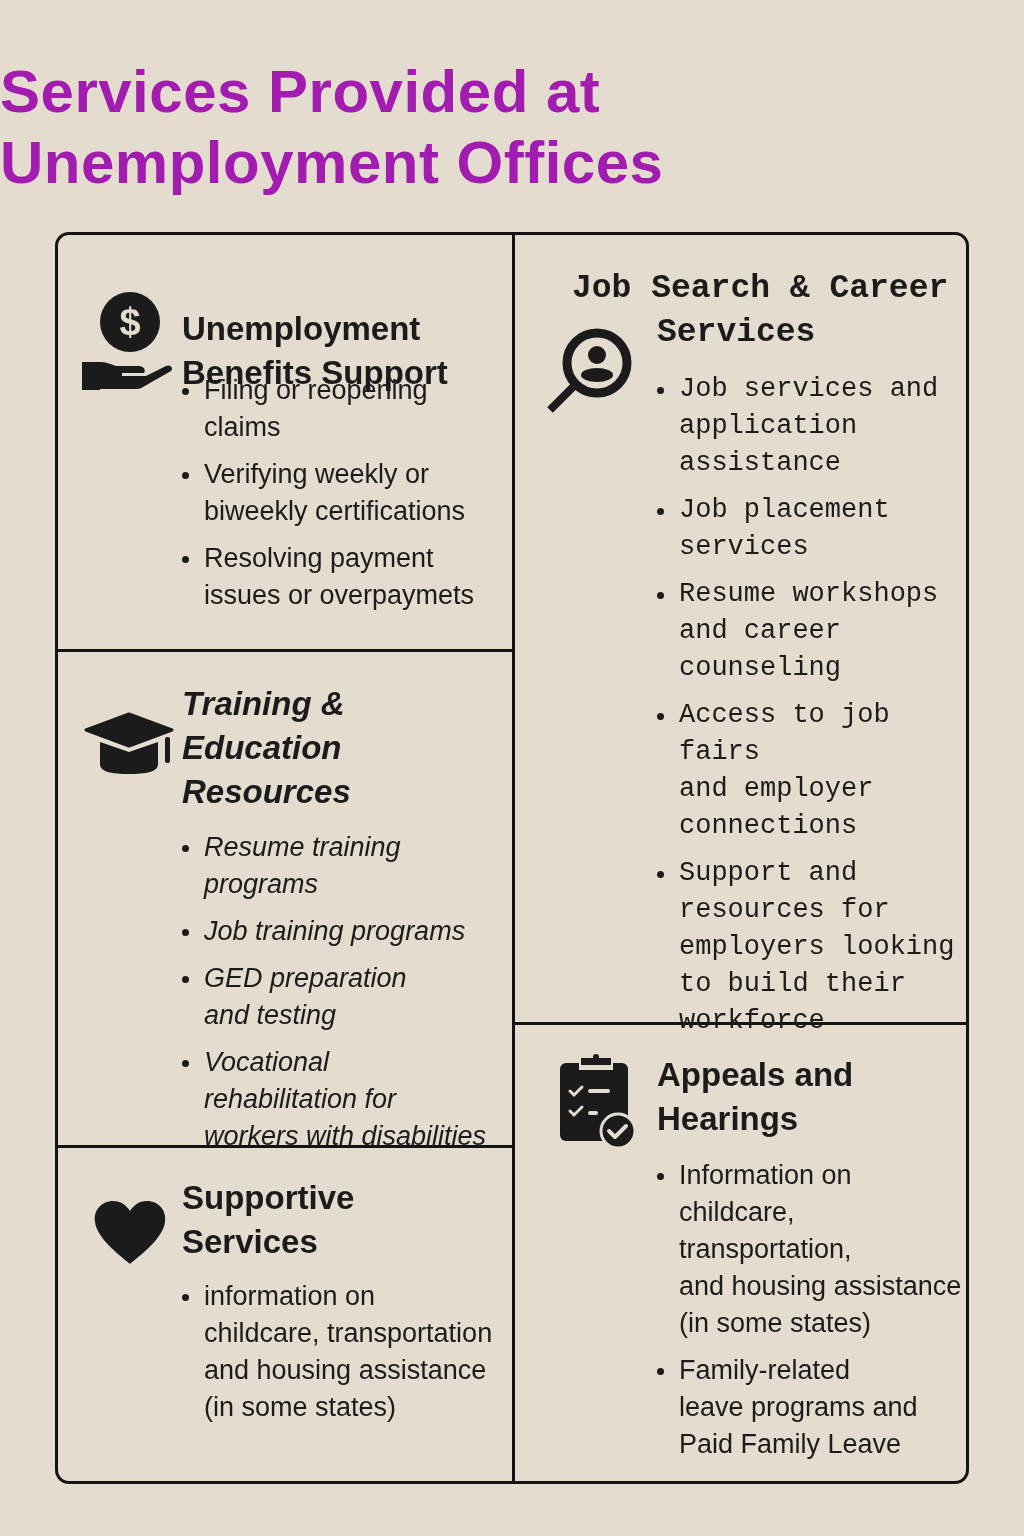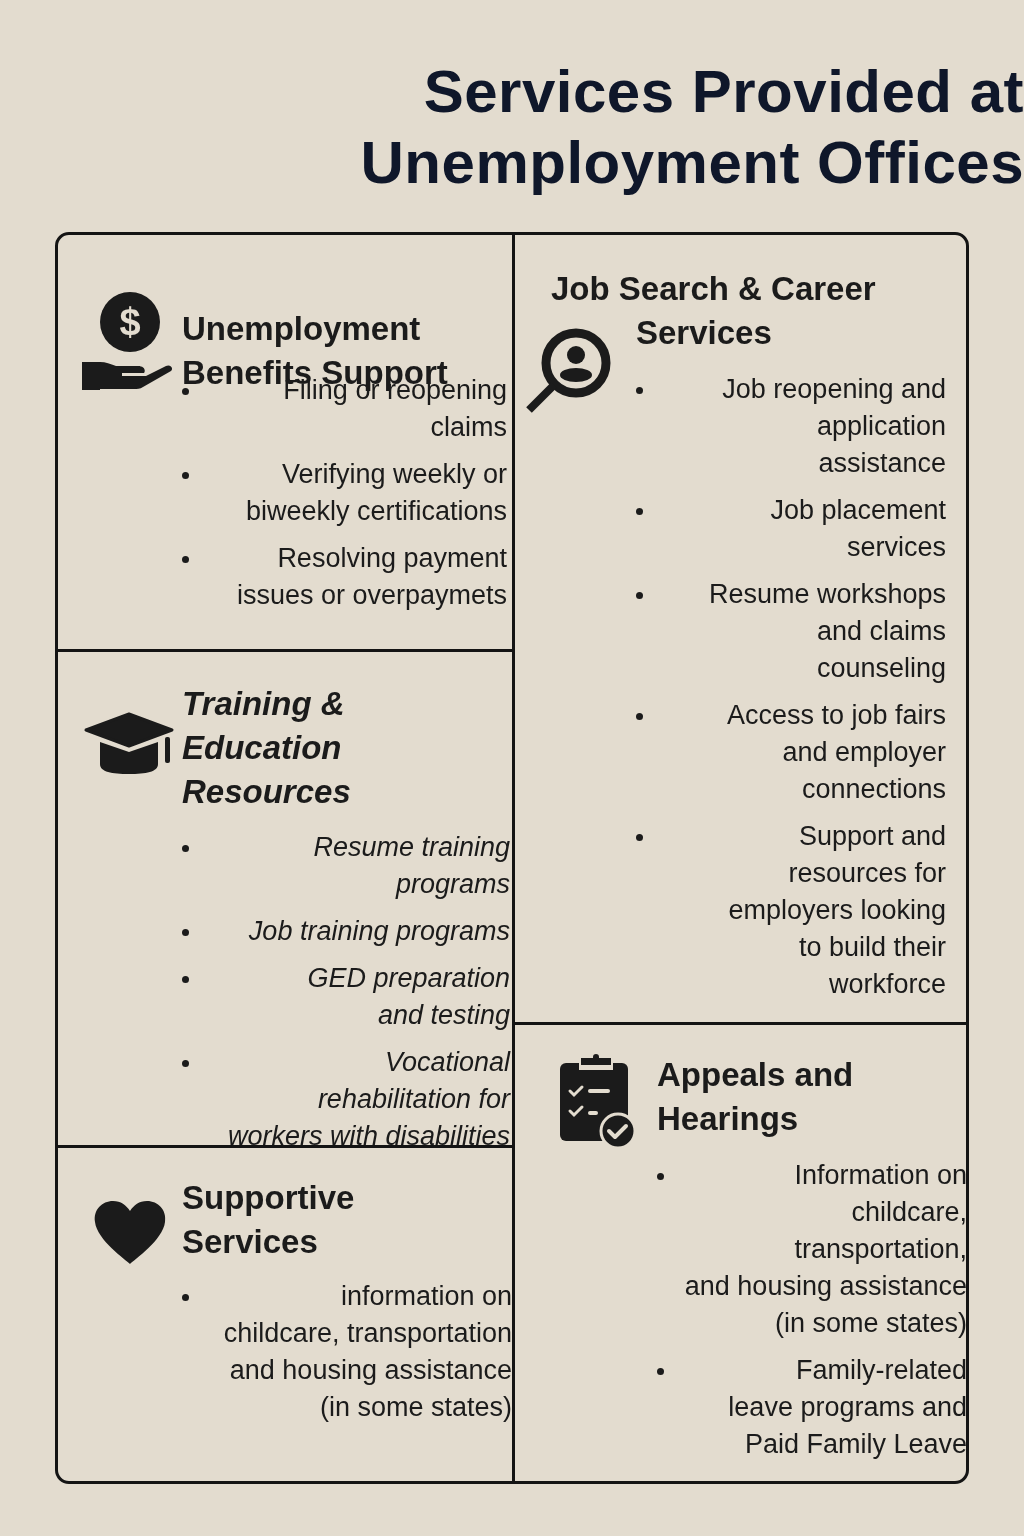--- a/index.html
+++ b/index.html
@@ -13,26 +13,26 @@
       color: #1b1b1b;
       font-family: "Liberation Sans", "DejaVu Sans", sans-serif;
       position: relative;
       overflow: hidden;
     }
     .page-title {
       position: absolute;
       left: 0;
       top: 56px;
       width: 1024px;
-      text-align: right;
+      text-align: left;
       font-weight: 700;
       font-size: 60px;
       line-height: 71px;
       letter-spacing: 0.5px;
-      color: #0f172a;
+      color: #a21caf;
     }
     .page-title span { display: block; }
 
     .grid {
       position: absolute;
       left: 55px;
       top: 232px;
       width: 914px;
       height: 1252px;
       border: 3px solid #141414;
@@ -74,21 +74,20 @@
       list-style: none;
     }
     .panel li {
       position: relative;
       font-size: 27px;
       line-height: 37px;
       padding-left: 22px;
       margin-bottom: 10px;
       color: #1b1b1b;
       white-space: pre-line;
-      text-align: right;
     }
     .panel li::before {
       content: "";
       position: absolute;
       left: 0;
       top: 16px;
       width: 7px;
       height: 7px;
       border-radius: 50%;
       background: #1b1b1b;
@@ -160,39 +159,39 @@
     <h2 style="left:124px; top:28px; white-space:pre-line;">Supportive
 Services</h2>
     <ul style="left:124px; top:130px; width:330px;">
       <li>information on
 childcare, transportation
 and housing assistance
 (in some states)</li>
     </ul>
   </section>
 
-  <section class="panel" style="left:436px; top:0; width:454px; height:965px;">
+  <section class="panel" style="left:457px; top:0; width:454px; height:965px;font-family:Liberation Mono, monospace;">
     <h2 style="left:57px; top:32px;">Job Search &amp; Career</h2>
     <h2 style="left:142px; top:76px;">Services</h2>
     <span class="icon" style="left:30px; top:90px;">
       <svg width="92" height="92" viewBox="0 0 92 92">
         <circle cx="52" cy="38" r="30" fill="none" stroke="#1b1b1b" stroke-width="9"></circle>
         <circle cx="52" cy="30" r="9" fill="#1b1b1b"></circle>
         <ellipse cx="52" cy="50" rx="16" ry="7" fill="#1b1b1b"></ellipse>
         <line x1="30" y1="60" x2="5" y2="85" stroke="#1b1b1b" stroke-width="8" stroke-linecap="butt"></line>
       </svg>
     </span>
     <ul style="left:142px; top:136px; width:310px;">
-      <li>Job reopening and
+      <li>Job services and
 application
 assistance</li>
       <li>Job placement
 services</li>
       <li>Resume workshops
-and claims
+and career
 counseling</li>
       <li>Access to job fairs
 and employer
 connections</li>
       <li>Support and
 resources for
 employers looking
 to build their
 workforce</li>
     </ul>

